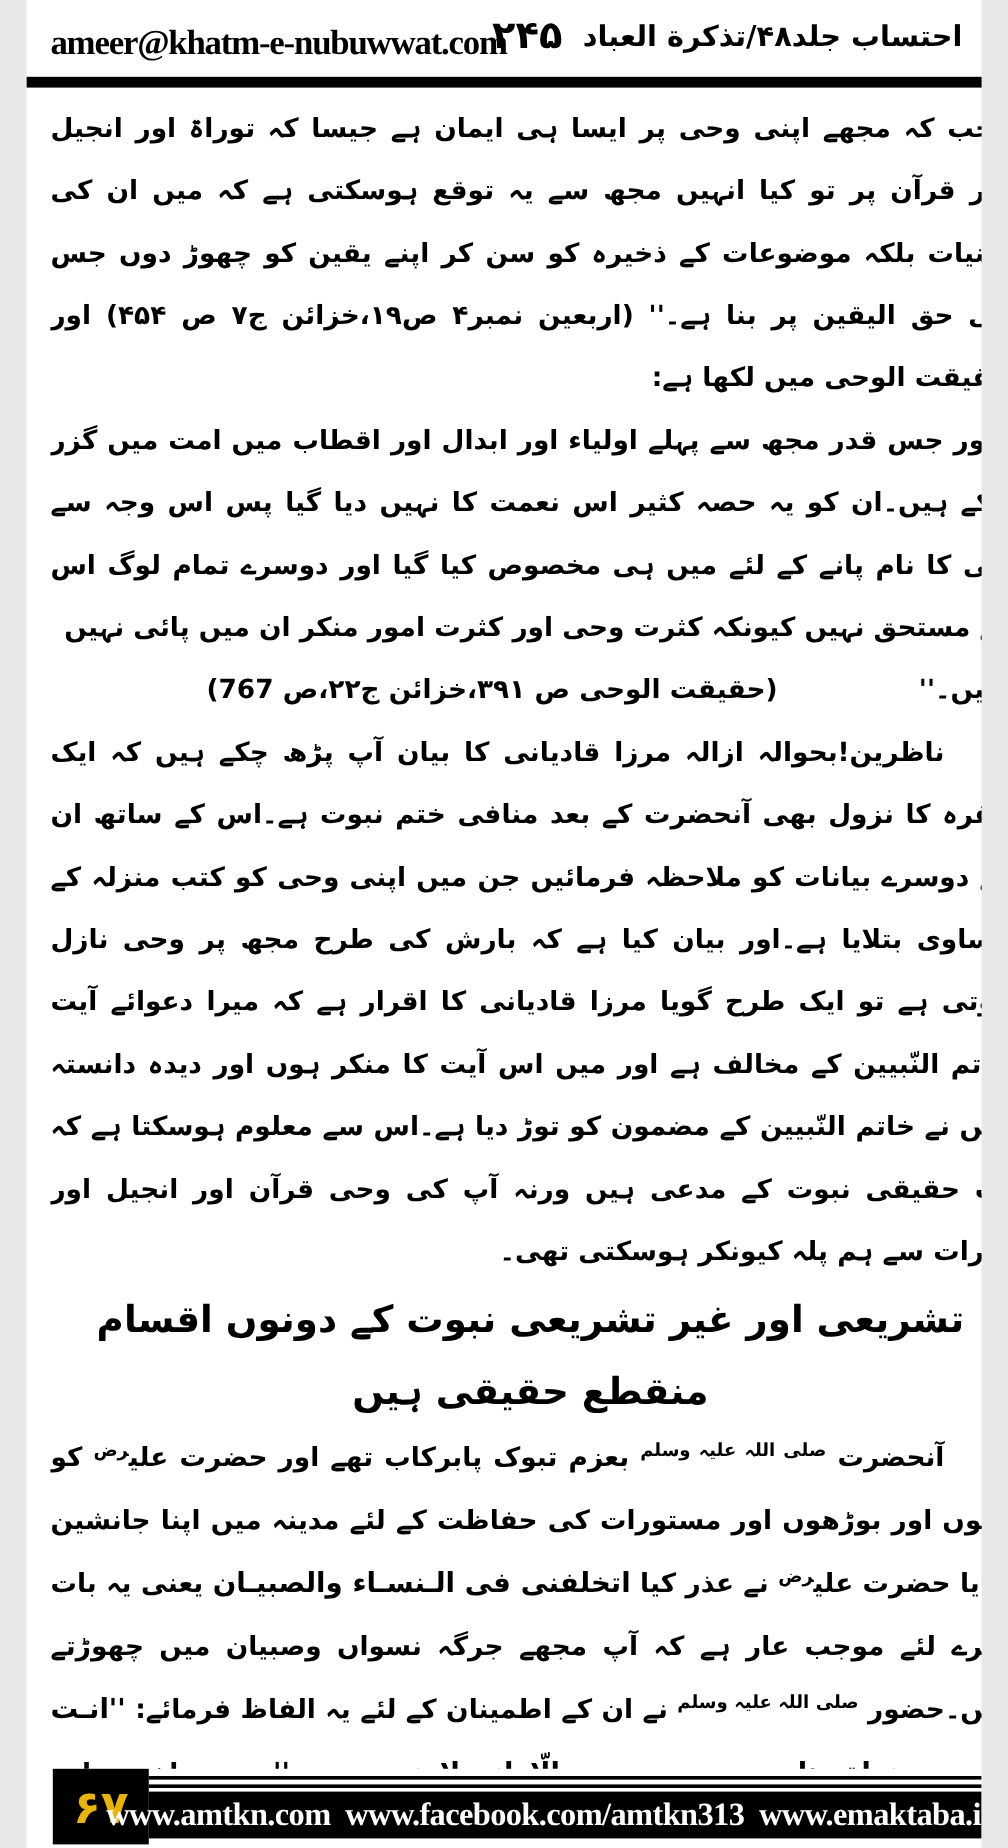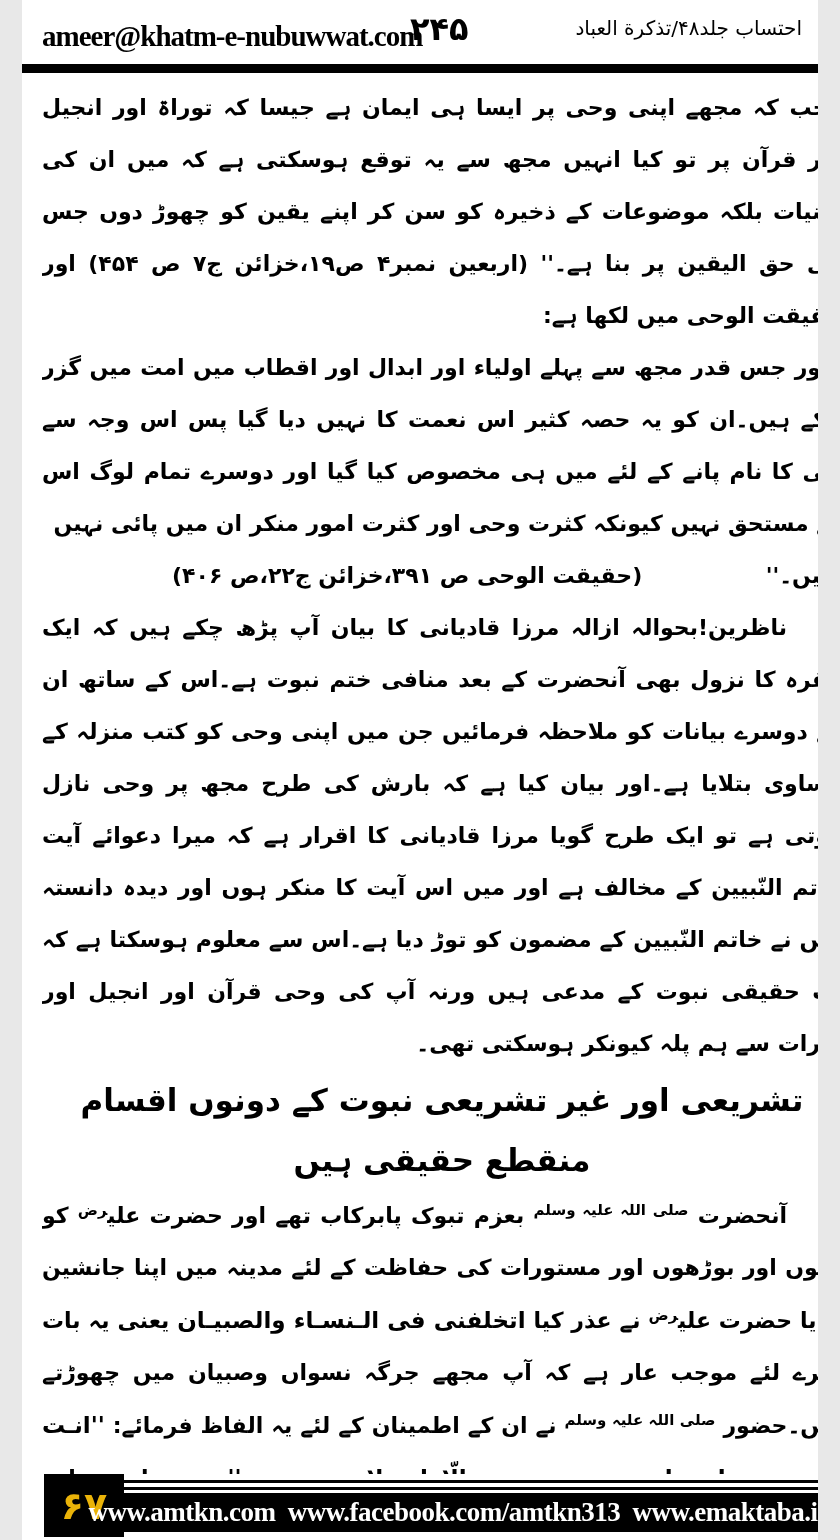--- a/index.html
+++ b/index.html
@@ -14,21 +14,21 @@
     position:absolute; left:0; top:10px;
     font-family:"Liberation Serif", serif; font-weight:bold;
     font-size:29px; letter-spacing:-1px; white-space:nowrap;
   }
   .pagenum-top {
     position:absolute; left:368px; top:0;
     font-size:32px; font-weight:bold; direction:rtl;
   }
   .book-title {
     position:absolute; right:0; top:6px;
-    font-size:20px; font-weight:normal; direction:rtl; white-space:nowrap;
+    font-size:24px; font-weight:bold; direction:rtl; white-space:nowrap;
   }
   .top-rule { position:absolute; top:64px; left:0; width:840px; height:9px; background:#000; }
 
   
   .content {
     position:absolute; top:82px; left:20px; width:800px; height:1392px;
     direction:rtl; text-align:justify; overflow:hidden;
     font-weight:bold; font-size:22px; line-height:52px;
   }
   .para { margin:0; padding:0; }
@@ -74,21 +74,21 @@
   <div class="top-rule"></div>
 
   <div class="content">
 
     <p class="para">''جب کہ مجھے اپنی وحی پر ایسا ہی ایمان ہے جیسا کہ توراۃ اور انجیل اور قرآن پر تو کیا انہیں مجھ سے یہ توقع ہوسکتی ہے کہ میں ان کی ظنیات بلکہ موضوعات کے ذخیرہ کو سن کر اپنے یقین کو چھوڑ دوں جس کی حق الیقین پر بنا ہے۔'' (اربعین نمبر۴ ص۱۹،خزائن ج۷ ص ۴۵۴) اور حقیقت الوحی میں لکھا ہے:</p>
 
     <p class="para">''اور جس قدر مجھ سے پہلے اولیاء اور ابدال اور اقطاب میں امت میں گزر چکے ہیں۔ان کو یہ حصہ کثیر اس نعمت کا نہیں دیا گیا پس اس وجہ سے نبی کا نام پانے کے لئے میں ہی مخصوص کیا گیا اور دوسرے تمام لوگ اس کے مستحق نہیں کیونکہ کثرت وحی اور کثرت امور منکر ان میں پائی نہیں</p>
 
     <div class="citation-row">
       <span>نہیں۔''</span>
-      <span>(حقیقت الوحی ص ۳۹۱،خزائن ج۲۲،ص ۴۰۶)</span>
+      <span>(حقیقت الوحی ص ۳۹۱،خزائن ج۲۲،ص 767)</span>
     </div>
 
     <p class="para indent">ناظرین!بحوالہ ازالہ مرزا قادیانی کا بیان آپ پڑھ چکے ہیں کہ ایک فقرہ کا نزول بھی آنحضرت کے بعد منافی ختم نبوت ہے۔اس کے ساتھ ان کے دوسرے بیانات کو ملاحظہ فرمائیں جن میں اپنی وحی کو کتب منزلہ کے مساوی بتلایا ہے۔اور بیان کیا ہے کہ بارش کی طرح مجھ پر وحی نازل ہوتی ہے تو ایک طرح گویا مرزا قادیانی کا اقرار ہے کہ میرا دعوائے آیت خاتم النّبیین کے مخالف ہے اور میں اس آیت کا منکر ہوں اور دیدہ دانستہ میں نے خاتم النّبیین کے مضمون کو توڑ دیا ہے۔اس سے معلوم ہوسکتا ہے کہ آپ حقیقی نبوت کے مدعی ہیں ورنہ آپ کی وحی قرآن اور انجیل اور تورات سے ہم پلہ کیونکر ہوسکتی تھی۔</p>
 
     <h2 class="heading">تشریعی اور غیر تشریعی نبوت کے دونوں اقسام منقطع حقیقی ہیں</h2>
 
     <p class="para indent"><span>آنحضرت</span> <sup class="durood">صلی اللہ علیہ وسلم</sup> <span>بعزم تبوک پابرکاب تھے اور حضرت علی</span><sup class="raz">رض</sup> <span>کو بچوں اور بوڑھوں اور مستورات کی حفاظت کے لئے مدینہ میں اپنا جانشین بنایا حضرت علی</span><sup class="raz">رض</sup> <span>نے عذر کیا</span> <span class="arabic">اتخلفنی فی الـنسـاء والصبیـان</span> <span>یعنی یہ بات میرے لئے موجب عار ہے کہ آپ مجھے جرگہ نسواں وصبیان میں چھوڑتے ہیں۔حضور</span> <sup class="durood">صلی اللہ علیہ وسلم</sup> <span>نے ان کے اطمینان کے لئے یہ الفاظ فرمائے:</span> <span class="arabic">''انـت منـی بمنزلة هارون من موسی الّا انه لا نبی بعدی''</span> <span>یعنی اخوت اور عارضی جانشینی کے لحاظ سے آپ کو میرے ساتھ وہی نسبت ہے جو حضرت ہارون کو حضرت موسی سے تھی لیکن ہارون علیہ السلام نبی تھے اور میرے بعد کوئی نبی نہ ہوگا۔گویا ان الفاظ نے قطعی فیصلہ کر دیا ہے کہ غیر تشریعی نبوت بھی ختم ہوچکی ہے۔کیونکہ حضرت موسی صاحب شریعت پیغمبر تھے اور حضرت ہارون غیر تشریعی نبی بطور مددگار لگے ہوئے جیسے ان کی دعاء سے یہ بات بالکل واضح ہے:</span></p>
 
   </div>
 

